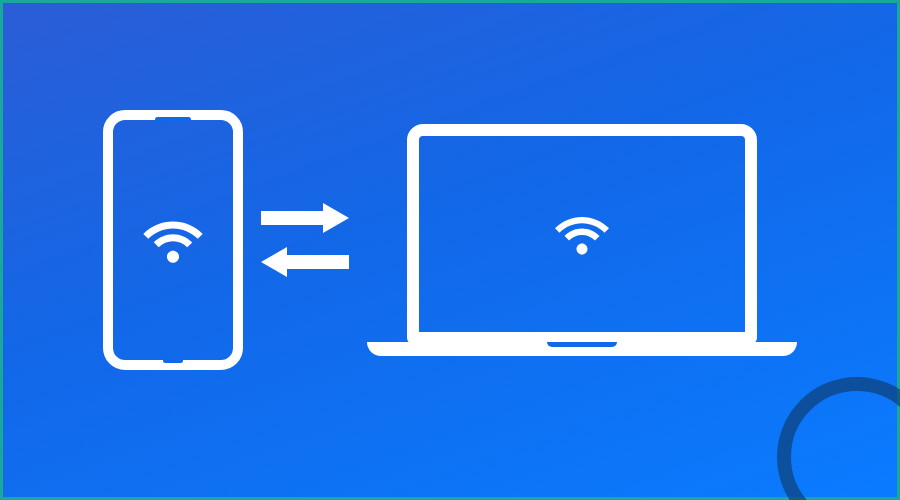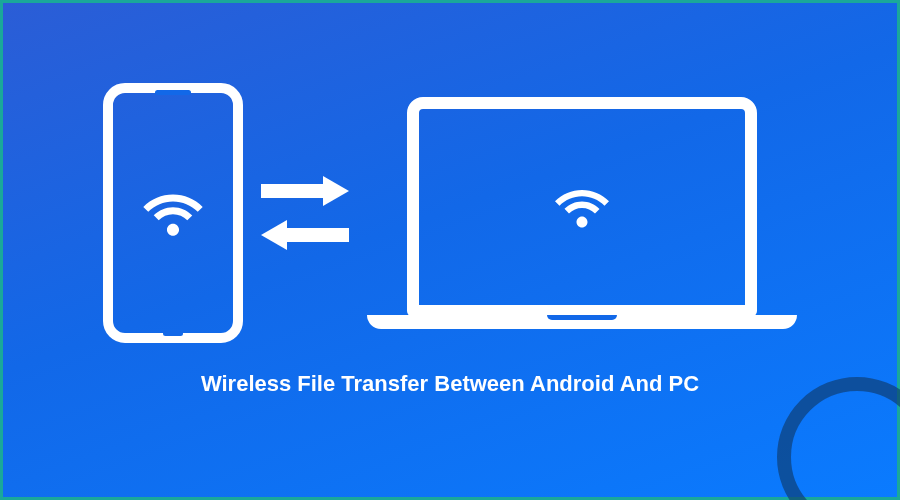--- a/index.html
+++ b/index.html
@@ -198,16 +198,15 @@
           <svg width="60" height="46" viewBox="0 0 24 18">
             <path d="M12 18c1.2 0 2.2-1 2.2-2.2S13.2 13.6 12 13.6s-2.2 1-2.2 2.2S10.8 18 12 18zm-5.2-5.6c1.4-1.4 3.2-2.2 5.2-2.2s3.8.8 5.2 2.2l1.8-1.8C17.1 8.7 14.7 7.6 12 7.6s-5.1 1.1-7 2.9l1.8 1.9zM12 3c-4.1 0-7.9 1.6-10.8 4.5L3 9.3c2.4-2.4 5.6-3.8 9-3.8s6.6 1.4 9 3.8l1.8-1.8C19.9 4.6 16.1 3 12 3z"></path>
           </svg>
         </span>
       </div>
       <div class="laptop-base"></div>
     </div>
 
   </div>
 
-  <div class="caption">Wireless File Transfer Between Android And PC</div>
 
   <div class="watermark"></div>
 </div>
 
 </body></html>

